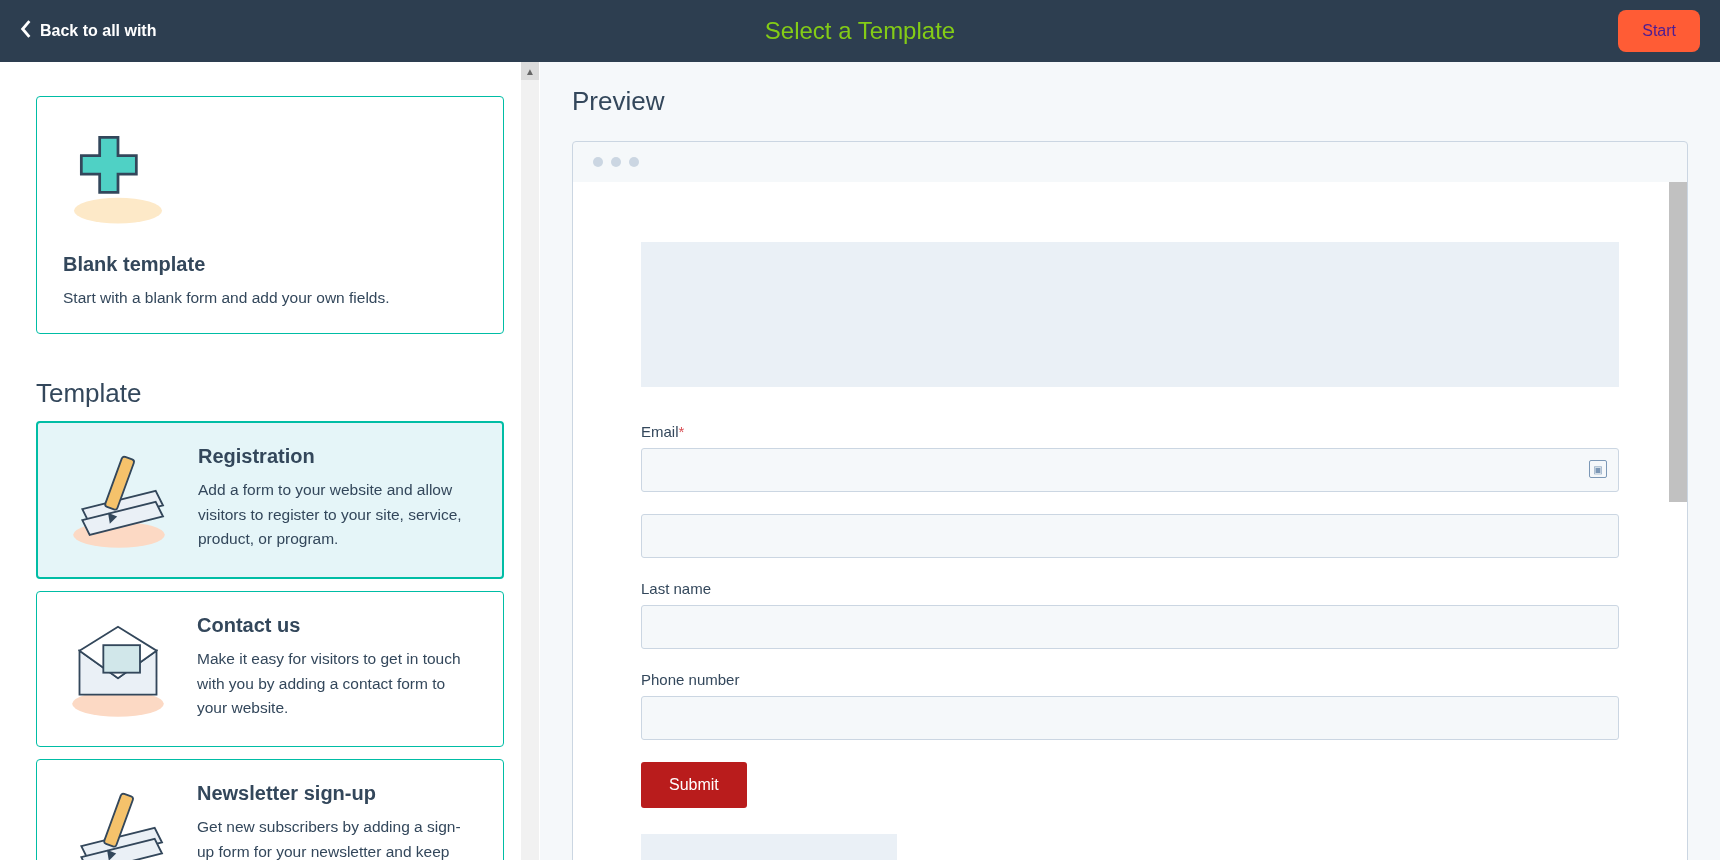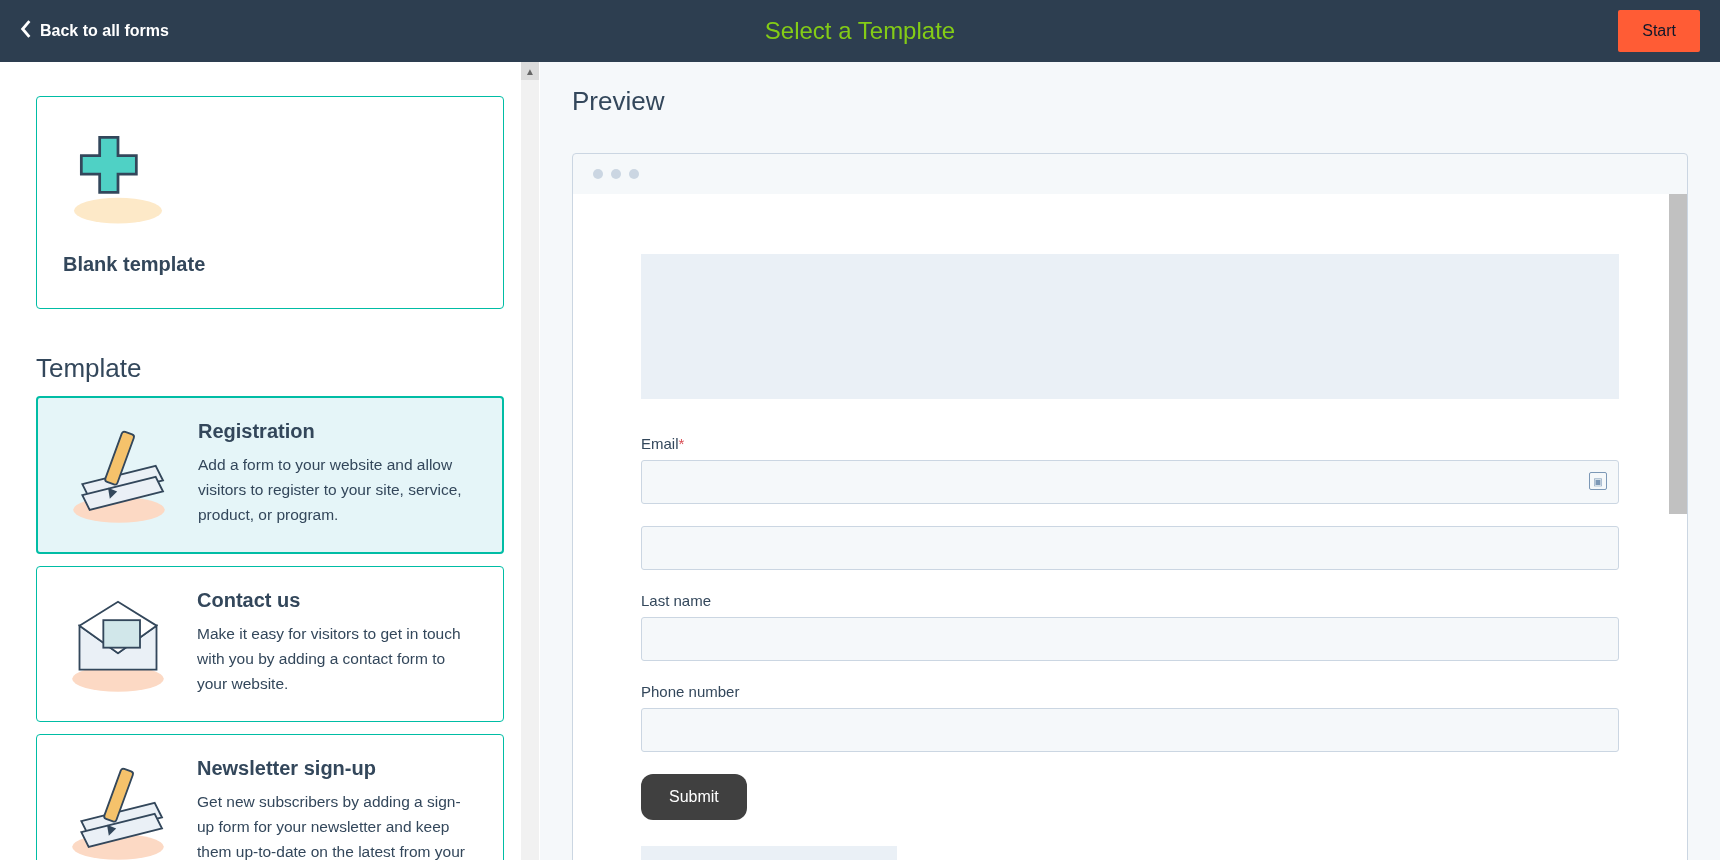--- a/index.html
+++ b/index.html
@@ -32,26 +32,26 @@
     position: absolute;
     left: 50%;
     transform: translateX(-50%);
     color: #84cc16;
     font-size: 24px;
     font-weight: 400;
   }
   .start-btn {
     margin-left: auto;
     background: #ff5c35;
-    color: #0f172a;
+    color: #4c1d95;
     border: none;
     padding: 12px 24px;
     font-size: 16px;
     font-weight: 500;
-    border-radius: 2px;
+    border-radius: 8px;
     cursor: pointer;
   }
   .body {
     display: flex;
     height: calc(100% - 62px);
   }
   .sidebar {
     width: 540px;
     padding: 0 36px 20px 36px;
     overflow-y: auto;
@@ -116,21 +116,21 @@
   }
   .preview-pane {
     flex: 1;
     background: #f5f8fa;
     padding: 24px 32px;
     overflow: hidden;
   }
   .preview-title {
     font-size: 26px;
     color: #33475b;
-    margin-bottom: 36px;
+    margin-bottom: 24px;
   }
   .browser-shell {
     background: #f5f8fa;
     border: 1px solid #cbd6e2;
     border-radius: 4px;
     overflow: hidden;
     height: 100%;
     position: relative;
   }
   .browser-bar {
@@ -194,41 +194,41 @@
   .contact-icon {
     position:absolute;
     right:12px; top:12px;
     width:18px;height:18px;
     border:1.5px solid #7c98b6;
     border-radius:2px;
     display:flex;align-items:center;justify-content:center;
     font-size:10px;color:#7c98b6;
   }
   .submit-btn {
-    background: #404040;
+    background: #b91c1c;
     color: #fff;
     border: none;
     padding: 14px 28px;
     font-size: 16px;
     font-weight: 500;
-    border-radius: 12px;
+    border-radius: 3px;
     cursor: pointer;
   }
 </style>
 </head>
 <body>
 
 <div class="header">
   <div class="back-link">
     <span>
       <svg viewBox="0 0 10 16" fill="none" stroke="#fff" stroke-width="2.5">
           <polyline points="8,1 2,8 8,15"></polyline>
         </svg>
     </span>
-    <span>Back to all forms</span>
+    <span>Back to all with</span>
   </div>
   <div class="header-title">Select a Template</div>
   <button class="start-btn">Start</button>
 </div>
 
 <div class="body">
   <div class="sidebar">
     <div class="scroll-gutter">
       <div class="scroll-up-arrow">▲</div>
     </div>
@@ -236,20 +236,21 @@
 
     <div class="card first">
       <div class="card-icon">
         <svg viewBox="0 0 120 120">
           <ellipse cx="60" cy="100" rx="48" ry="14" fill="#fde9c8"></ellipse>
           <path d="M40 20 h20 v20 h20 v20 h-20 v20 h-20 v-20 h-20 v-20 h20 z" fill="#4fd1c5" stroke="#33475b" stroke-width="3"></path>
         </svg>
       </div>
       <div class="card-body">
         <div class="card-title">Blank template</div>
+        <div class="card-desc">Start with a blank form and add your own fields.</div>
       </div>
     </div>
 
     <div class="section-title">Template</div>
 
     <div class="card selected">
       <div class="card-icon">
         <svg viewBox="0 0 120 120">
           <ellipse cx="60" cy="98" rx="50" ry="14" fill="#fcd9c4"></ellipse>
           <path d="M20 70 L100 50 L108 66 L28 86 Z" fill="#eaf0f6" stroke="#33475b" stroke-width="2"></path>

